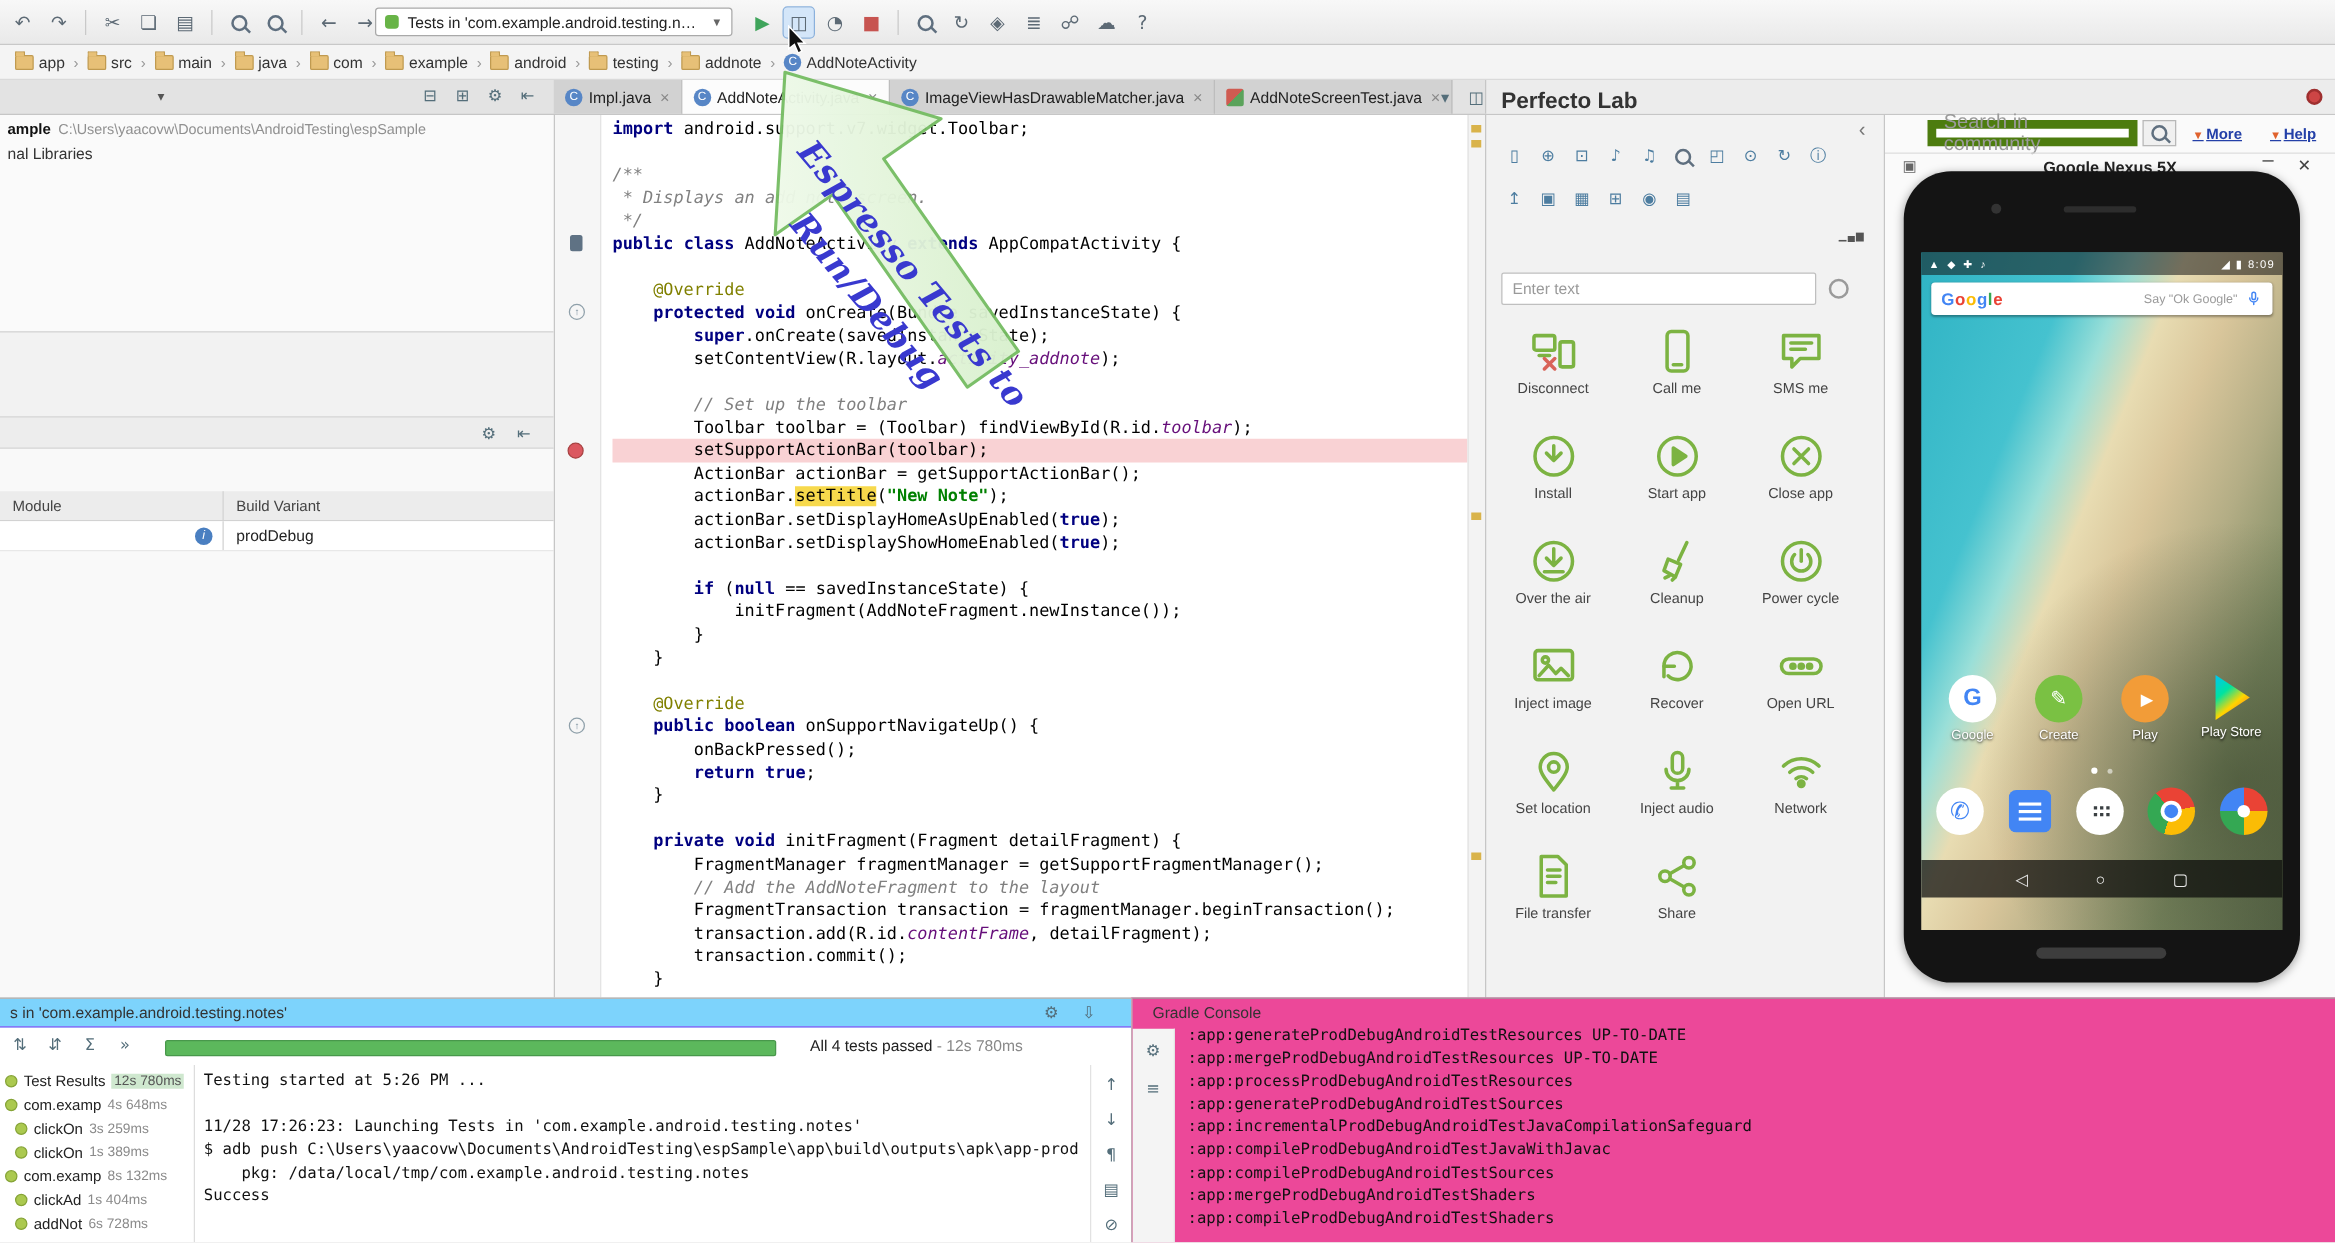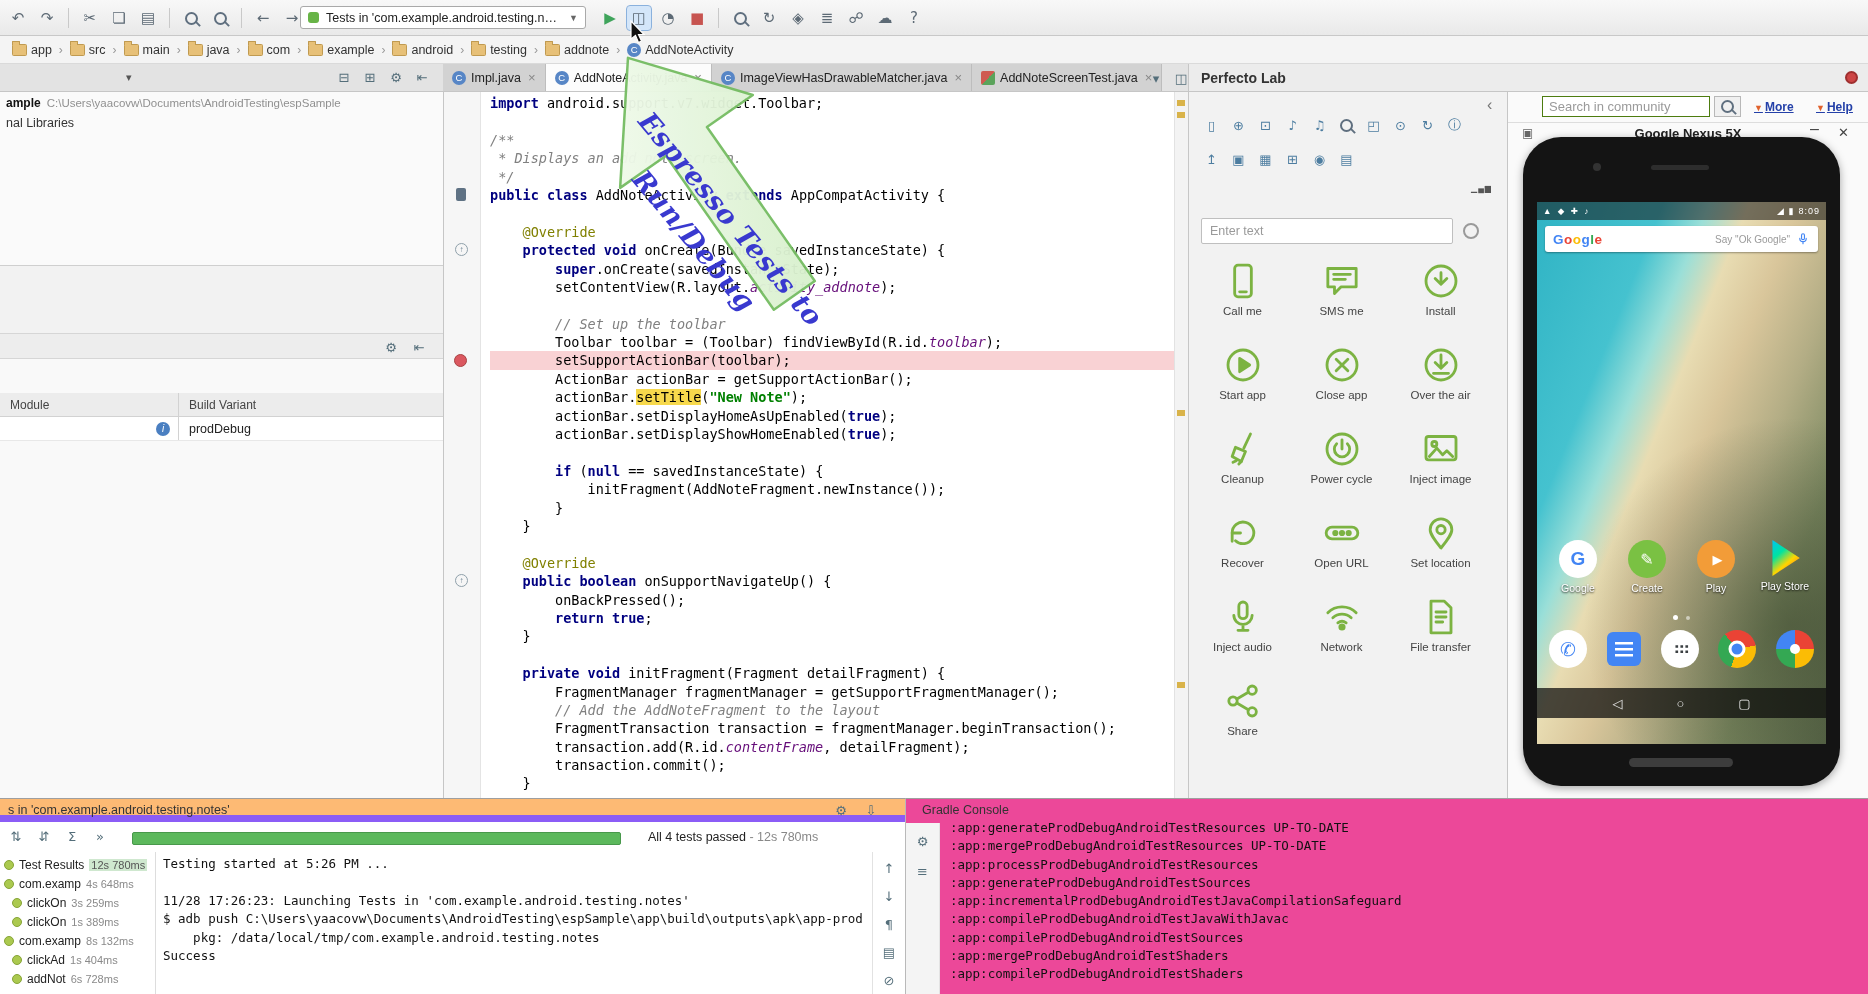--- a/index.html
+++ b/index.html
@@ -33,21 +33,21 @@
   #tabband{position:absolute;left:0;top:64px;width:1868px;height:28px;background:#e3e3e3;border-bottom:1px solid #c6c6c6;box-sizing:border-box;}
   #proj-dd{position:absolute;left:126px;top:7px;font-size:11px;color:#555;}
   #proj-icons{position:absolute;left:334px;top:3px;display:flex;gap:6px;}
   .mini-btn{width:20px;height:20px;display:flex;align-items:center;justify-content:center;color:#546e7a;font-size:13px;font-family:"DejaVu Sans",sans-serif;}
   #tabs{position:absolute;left:443px;top:0;height:27px;display:flex;}
   .tab{display:flex;align-items:center;gap:5px;padding:0 9px;background:#d2d2d2;border-right:1px solid #bdbdbd;font-size:12.5px;color:#222;height:27px;box-sizing:border-box;white-space:nowrap;}
   .tab.active{background:#fcfcfc;}
   .tclose{color:#888;font-size:13px;margin-left:2px;}
   #tab-extra{position:absolute;left:1146px;top:4px;display:flex;gap:5px;}
   #pf-title-band{position:absolute;left:1188px;top:0;width:680px;height:27px;background:#ececec;border-left:1px solid #c6c6c6;box-sizing:border-box;}
-  #pf-title{position:absolute;left:12px;top:6px;font-weight:bold;font-size:14px;color:#333;}
+  #pf-title{position:absolute;left:12px;top:6px;font-weight:bold;font-size:18px;color:#333;}
   #record-dot{position:absolute;left:656px;top:7px;width:13px;height:13px;border-radius:50%;background:#cd4545;border:2px solid #9e2f2f;box-sizing:border-box;}
   
   #project-panel{position:absolute;left:0;top:92px;width:443px;height:174px;background:#fafafa;border-bottom:1px solid #cfcfcf;box-sizing:border-box;overflow:hidden;}
   #proj-header{position:absolute;left:6px;top:4px;font-size:12px;white-space:nowrap;}
   #proj-header b{color:#111;}
   #proj-header span{color:#909090;margin-left:6px;font-size:11.5px;}
   #proj-item{position:absolute;left:6px;top:24px;font-size:12.5px;color:#333;}
   
   #build-variants{position:absolute;left:0;top:333px;width:443px;height:465px;background:#f9f9f9;box-sizing:border-box;}
   #bv-header{position:absolute;left:0;top:0;width:100%;height:26px;background:#ededed;border-top:1px solid #d6d6d6;border-bottom:1px solid #d6d6d6;box-sizing:border-box;}
@@ -80,21 +80,21 @@
   .pf-btn{width:25px;height:22px;display:flex;align-items:center;justify-content:center;color:#4d7da0;font-size:13px;font-family:"DejaVu Sans",sans-serif;}
   #pf-signal{position:absolute;left:282px;top:92px;font-size:8px;color:#555;letter-spacing:1px;}
   #pf-input{position:absolute;left:12px;top:126px;width:252px;height:26px;background:#fff;border:1px solid #bfbfbf;border-radius:2px;font-size:12.5px;color:#9a9a9a;display:flex;align-items:center;padding-left:8px;box-sizing:border-box;}
   #pf-send{position:absolute;left:274px;top:131px;width:16px;height:16px;border:2px solid #9a9a9a;border-radius:50%;box-sizing:border-box;}
   #pf-grid{position:absolute;left:4px;top:166px;width:302px;display:flex;flex-wrap:wrap;}
   .pa{width:99px;height:84px;display:flex;flex-direction:column;align-items:center;}
   .pa-ic{height:46px;display:flex;align-items:center;justify-content:center;}
   .pa-lb{font-size:11.5px;color:#444;margin-top:1px;}
   
   #device{position:absolute;left:1507px;top:92px;width:361px;height:706px;background:#fafafa;border-left:1px solid #c6c6c6;box-sizing:border-box;}
-  #dv-search{position:absolute;left:34px;top:4px;width:168px;height:21px;background:#fff;border:1px solid #4d7c0f;font-size:13px;color:#9a9a9a;display:flex;align-items:center;padding-left:6px;box-sizing:border-box;}
+  #dv-search{position:absolute;left:34px;top:4px;width:168px;height:21px;background:#fff;border:7px solid #4d7c0f;font-size:16px;color:#9a9a9a;display:flex;align-items:center;padding-left:6px;box-sizing:border-box;}
   #dv-search-btn{position:absolute;left:206px;top:4px;width:27px;height:21px;border:1px solid #b8b8b8;background:#f0f0f0;display:flex;align-items:center;justify-content:center;box-sizing:border-box;}
   .linkish{position:absolute;top:8px;font-size:12px;color:#2440a8;text-decoration:underline;font-weight:bold;}
   .linkish i{color:#e0622d;font-style:normal;margin-right:2px;font-size:9px;}
   #dv-more{left:246px;} #dv-help{left:308px;}
   #dv-sep{position:absolute;left:0;top:30px;width:100%;height:1px;background:#ddd;}
   #dv-title{position:absolute;left:0;top:34px;width:100%;text-align:center;font-weight:bold;font-size:13px;color:#222;}
   #dv-win-icon{position:absolute;left:14px;top:34px;color:#666;font-size:12px;}
   #dv-min{position:absolute;left:302px;top:28px;color:#444;font-size:16px;}
   #dv-close{position:absolute;left:330px;top:33px;color:#444;font-size:13px;}
   #phone{position:absolute;left:15px;top:45px;width:317px;height:649px;background:#141414;border-radius:38px;box-shadow:0 2px 8px rgba(0,0,0,.35);}
@@ -129,21 +129,21 @@
   .app-drawer-icon .rot{display:inline-block;transform:rotate(90deg);}
   .chrome-icon{background:conic-gradient(from -40deg,#EA4335 0 33%,#FBBC05 0 66%,#34A853 0 100%);position:relative;}
   .chrome-icon::before{content:"";position:absolute;left:50%;top:50%;transform:translate(-50%,-50%);width:17px;height:17px;border-radius:50%;background:#fff;}
   .chrome-icon::after{content:"";position:absolute;left:50%;top:50%;transform:translate(-50%,-50%);width:11px;height:11px;border-radius:50%;background:#4285F4;}
   .photos-icon{background:conic-gradient(#EA4335 0 25%,#FBBC05 0 50%,#34A853 0 75%,#4285F4 0 100%);position:relative;}
   .photos-icon::after{content:"";position:absolute;left:50%;top:50%;transform:translate(-50%,-50%);width:10px;height:10px;border-radius:50%;background:#fff;}
   #navbar{position:absolute;left:0;top:486px;width:100%;height:30px;background:rgba(10,10,10,.72);display:flex;align-items:center;justify-content:center;gap:54px;color:#e8e8e8;font-size:13px;}
   #spk-bot{position:absolute;left:106px;top:621px;width:104px;height:9px;border-radius:5px;background:#3d3d3d;}
   
   #test-panel{position:absolute;left:0;top:798px;width:905px;height:196px;background:#fff;border-top:1px solid #9f9f9f;box-sizing:border-box;overflow:hidden;}
-  #tp-header{position:absolute;left:0;top:0;width:100%;height:23px;background:#fdba74;border-bottom:7px solid #8b5cf6;box-sizing:border-box;}
+  #tp-header{position:absolute;left:0;top:0;width:100%;height:23px;background:#7dd3fc;border-bottom:1px solid #8b5cf6;box-sizing:border-box;}
   #tp-title{position:absolute;left:8px;top:4px;font-size:12.5px;color:#333;}
   #tp-hicons{position:absolute;right:24px;top:1px;display:flex;gap:10px;}
   #tp-ticons{position:absolute;left:6px;top:27px;display:flex;gap:8px;}
   #tp-progress{position:absolute;left:132px;top:33px;width:489px;height:13px;background:#5cb85c;border:1px solid #48984b;border-radius:2px;box-sizing:border-box;}
   #tp-summary{position:absolute;left:648px;top:31px;font-size:12.5px;color:#222;white-space:nowrap;}
   #tp-summary .dur{color:#888;}
   #tree{position:absolute;left:0;top:56px;width:155px;bottom:0;}
   .trow{display:flex;align-items:center;height:19px;padding-left:4px;font-size:12px;color:#222;white-space:nowrap;overflow:hidden;}
   .trow.child{padding-left:12px;}
   .ball{width:10px;height:10px;border-radius:50%;background:#abc94f;border:1px solid #86a437;box-sizing:border-box;margin-right:5px;flex:none;}
@@ -500,20 +500,31 @@
           <span class="gi">▤</span>
         </div>
       </div>
     <span id="pf-signal">▁▄▆</span>
     <div id="pf-input">Enter text</div>
     <span id="pf-send"></span>
     <div id="pf-grid">
         <div class="pa">
           <div class="pa-ic">
             <svg viewBox="0 0 24 24" width="40" height="40" fill="none" stroke="#7cb342" stroke-width="1.7" stroke-linecap="round" stroke-linejoin="round">
+              <rect x="2.5" y="4.5" width="10" height="7" rx="1"></rect>
+              <path d="M5 14h5"></path>
+              <rect x="15" y="7.5" width="6.5" height="12" rx="1"></rect>
+              <path d="M7.5 15.5l5 5M12.5 15.5l-5 5" stroke="#d96459"></path>
+            </svg>
+          </div>
+          <div class="pa-lb">Disconnect</div>
+        </div>
+        <div class="pa">
+          <div class="pa-ic">
+            <svg viewBox="0 0 24 24" width="40" height="40" fill="none" stroke="#7cb342" stroke-width="1.7" stroke-linecap="round" stroke-linejoin="round">
               <rect x="7" y="2.5" width="10" height="19" rx="2"></rect>
               <path d="M10 18.5h4"></path>
             </svg>
           </div>
           <div class="pa-lb">Call me</div>
         </div>
         <div class="pa">
           <div class="pa-ic">
             <svg viewBox="0 0 24 24" width="40" height="40" fill="none" stroke="#7cb342" stroke-width="1.7" stroke-linecap="round" stroke-linejoin="round">
               <path d="M3.5 4.5h17v11h-9l-4 4v-4h-4z"></path>

